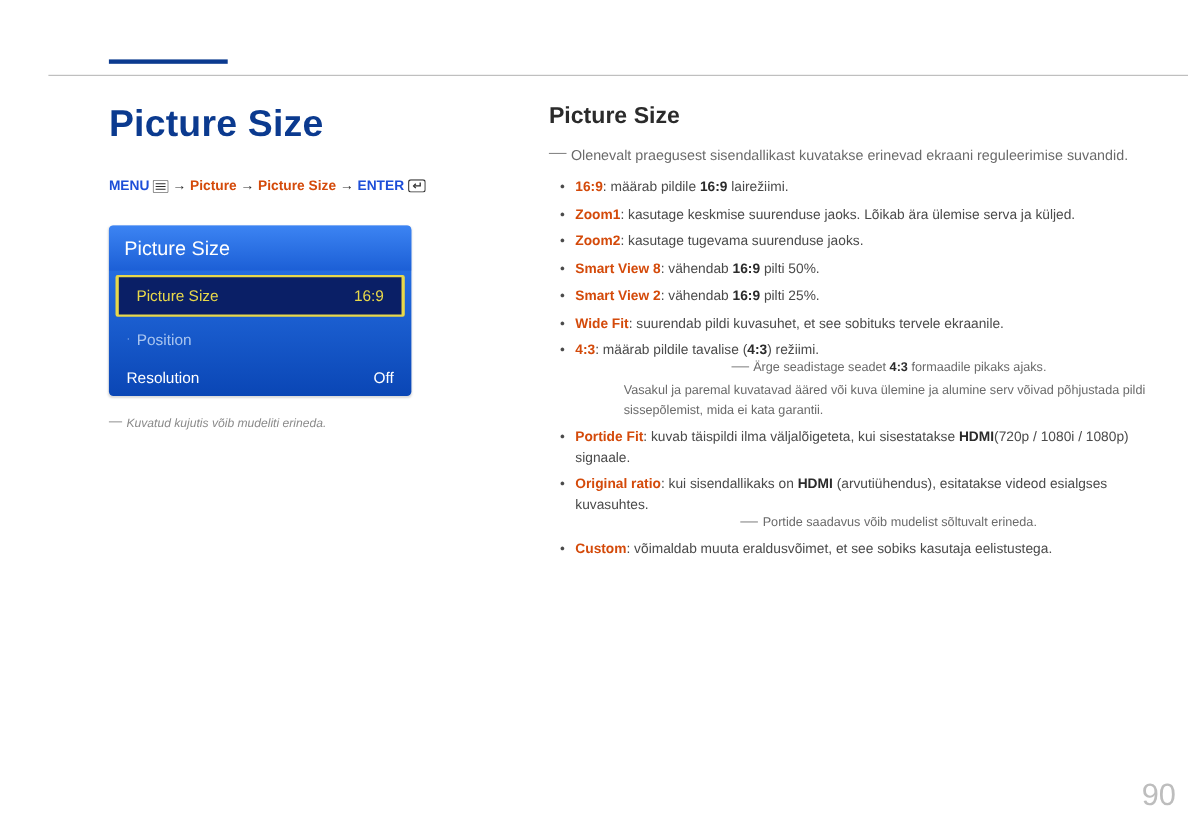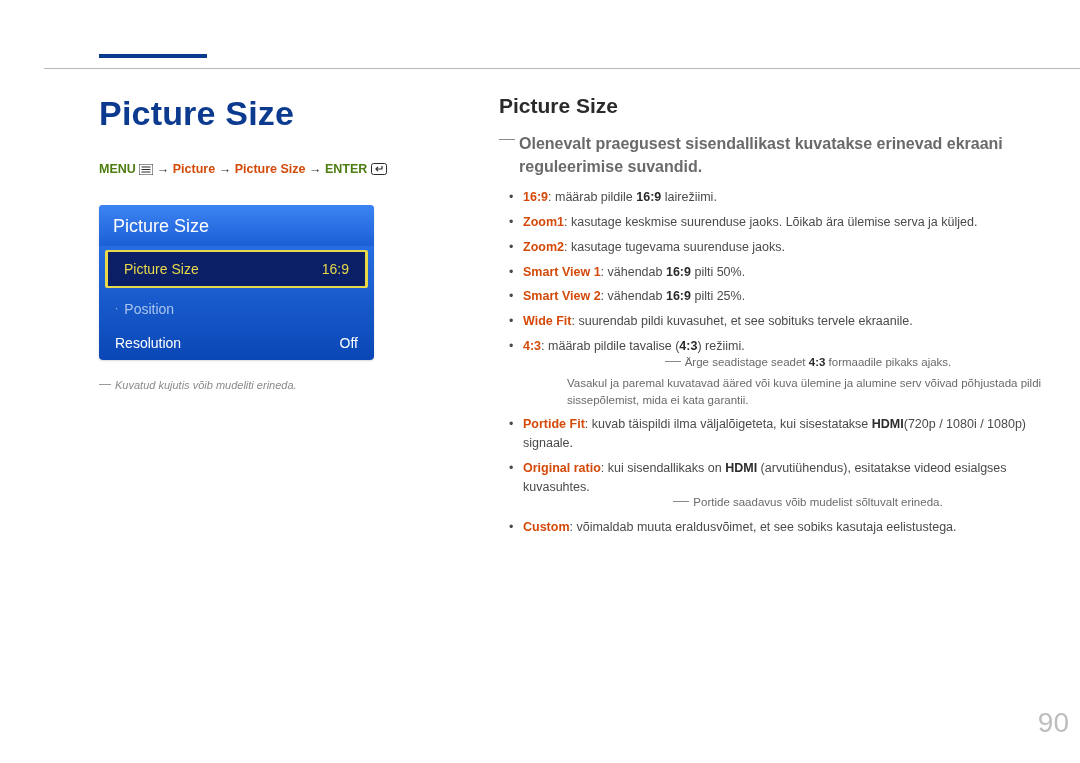--- a/index.html
+++ b/index.html
@@ -9,41 +9,41 @@
   .topbar { position: absolute; top: 54px; left: 55px; width: 108px; height: 4px; background: #0b3a8f; }
   .toprule { position: absolute; top: 68px; left: 0; right: 0; border-top: 1px solid #b8b8b8; }
 
   .cols { position: absolute; top: 94px; left: 55px; right: 55px; display: flex; }
   .leftcol { width: 315px; flex: 0 0 315px; }
   .rightcol { flex: 1; padding-left: 85px; }
 
   .h1 { font-size: 34px; font-weight: 700; color: #0b3a8f; letter-spacing: 0.2px; margin-bottom: 28px; }
 
   .breadcrumb { font-size: 12.5px; margin-bottom: 24px; line-height: 1.4; }
-  .breadcrumb .b-strong { font-weight: 700; color: #4d7c0f; }
+  .breadcrumb .b-strong { font-weight: 700; color: #1d4ed8; }
   .breadcrumb .b-link { color: #d44a0a; font-weight: 600; }
   .breadcrumb .b-arrow { color: #2b2b2b; font-weight: 700; }
   .breadcrumb .bc-icon { display:inline-block; vertical-align:-2px; }
 
   .panel { width: 275px; border-radius: 4px; overflow: hidden; background: linear-gradient(#2f7bf0,#0a46b5); box-shadow: 0 1px 2px rgba(0,0,0,0.15); }
   .panel-title { color: #fff; font-size: 18px; padding: 11px 14px 9px; background: linear-gradient(#3c84f3,#1c5fd6); }
   .panel-row { display:flex; justify-content:space-between; align-items:center; font-size: 14px; padding: 9px 16px; }
   .panel-row.selected { background: #0a1f66; border: 2px solid #e8d84a; border-left-width:3px; border-right-width:3px; margin: 4px 6px; border-radius: 2px; color: #e8d84a; }
   .panel-row.selected .val { color: #e8d84a; }
   .panel-row.dim { color: #a9c5ef; }
   .panel-row .val { color: #fff; font-size: 14px; }
   .panel-row .lbl { display:flex; align-items:center; gap:6px; }
   .bullet-dot { font-size: 10px; line-height:1; }
 
   .caption { font-size: 11px; color: #8a8a8a; margin-top: 18px; line-height:1.4;font-style:italic; }
   .caption::before { content: ""; display:inline-block; width: 12px; border-top:1px solid #9a9a9a; vertical-align: 4px; margin-right: 4px; }
 
   .intro { font-size: 12.5px; color: #4a4a4a; line-height:1.45; margin-bottom: 20px; }
   .h2 { font-size: 21px; font-weight: 700; color: #2b2b2b; margin-bottom: 14px; }
-  .note-line { font-size: 16px; color:#6a6a6a; margin-bottom: 10px; line-height:1.45; display:flex;font-weight:bold; }
+  .note-line { font-size: 13px; color:#6a6a6a; margin-bottom: 10px; line-height:1.45; display:flex; }
   .note-line::before { content:""; flex:0 0 16px; border-top:1px solid #888; margin-top:7px; margin-right:4px; }
   .note-sub { font-size: 11.5px; color:#6a6a6a; line-height:1.5; padding-left: 24px; margin-top:-2px; margin-bottom:6px; display:flex;justify-content:center; }
   .note-sub::before { content:""; flex:0 0 16px; border-top:1px solid #888; margin-top:7px; margin-right:4px; }
   .note-sub.plain::before { border:none; }
 
   ul.bullets { list-style: none; padding-left: 24px; }
   ul.bullets > li { font-size: 12.5px; color:#4a4a4a; line-height:1.5; margin-bottom: 6px; position:relative; }
   ul.bullets > li::before { content:"•"; position:absolute; left:-14px; top:0; color:#4a4a4a; }
 
   .key { font-weight:700; color:#d44a0a; }
@@ -127,21 +127,21 @@
         <li>
           <span class="key">16:9</span><span>: määrab pildile </span><span class="strong">16:9</span><span> lairežiimi.</span>
         </li>
         <li>
           <span class="key">Zoom1</span><span>: kasutage keskmise suurenduse jaoks. Lõikab ära ülemise serva ja küljed.</span>
         </li>
         <li>
           <span class="key">Zoom2</span><span>: kasutage tugevama suurenduse jaoks.</span>
         </li>
         <li>
-          <span class="key">Smart View 1</span><span>: vähendab </span><span class="strong">16:9</span><span> pilti 50%.</span>
+          <span class="key">Smart View 8</span><span>: vähendab </span><span class="strong">16:9</span><span> pilti 50%.</span>
         </li>
         <li>
           <span class="key">Smart View 2</span><span>: vähendab </span><span class="strong">16:9</span><span> pilti 25%.</span>
         </li>
         <li>
           <span class="key">Wide Fit</span><span>: suurendab pildi kuvasuhet, et see sobituks tervele ekraanile.</span>
         </li>
         <li>
           <span class="key">4:3</span><span>: määrab pildile tavalise (</span><span class="strong">4:3</span><span>) režiimi.</span>
           <div class="note-sub">

